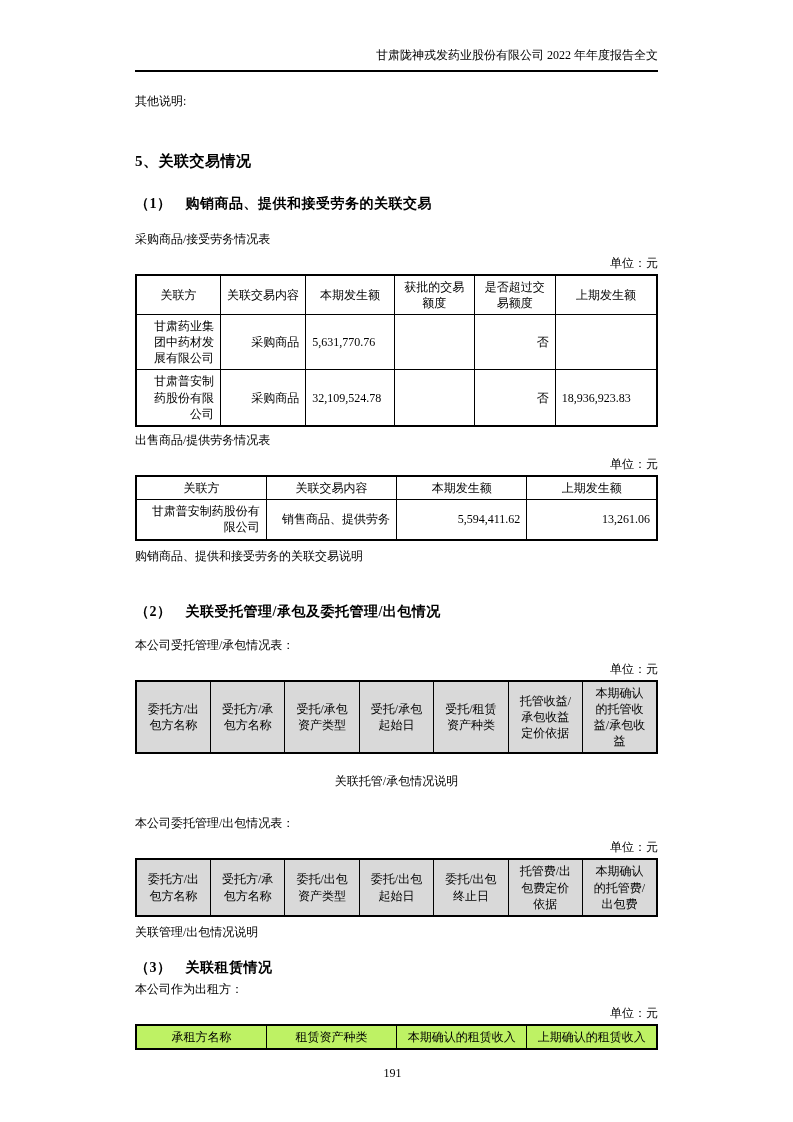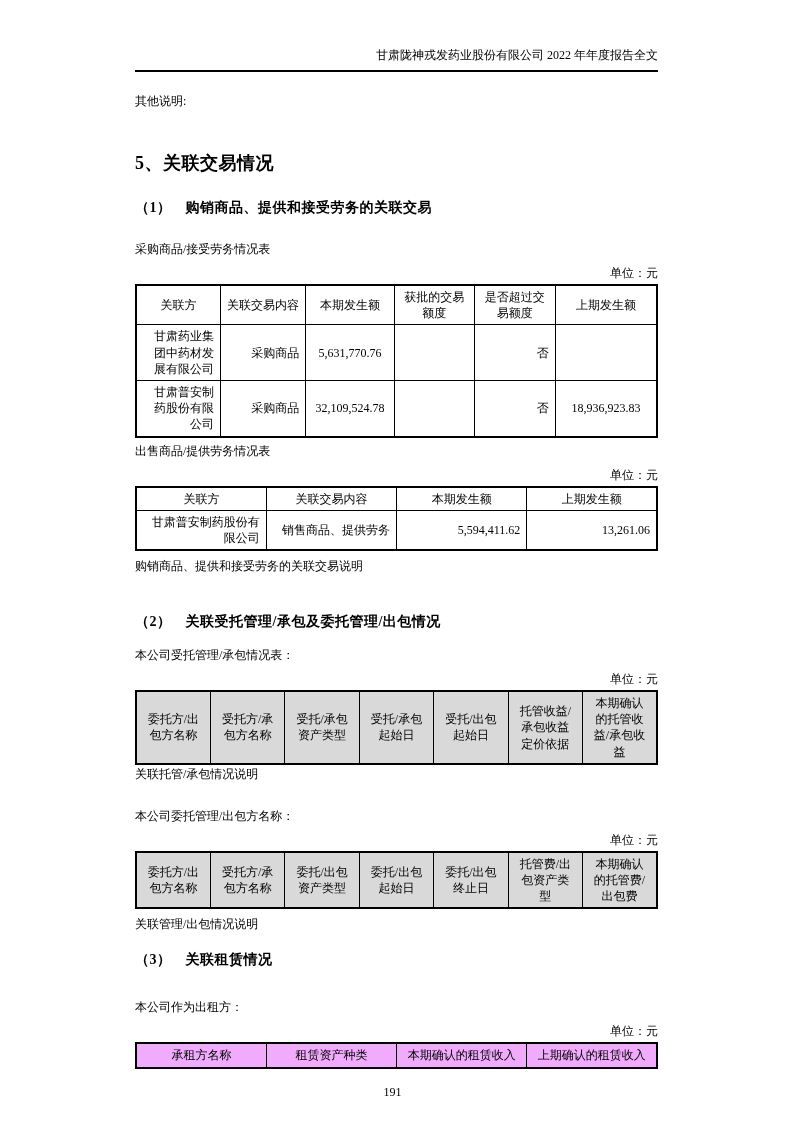--- a/index.html
+++ b/index.html
@@ -19,41 +19,41 @@
   }
   .doc-header {
     text-align: right;
     font-size: 12px;
     padding-bottom: 6px;
     border-bottom: 2px solid #000000;
   }
   .other-note { margin-top: 20px; }
   .h2 {
     margin-top: 40px;
-    font-size: 18px;
+    font-size: 15px;
     font-weight: bold;
     letter-spacing: 0.5px;
   }
   .h3 {
     font-size: 14px;
     font-weight: bold;
     letter-spacing: 0.5px;
   }
   .h3 .num { margin-right: 14px; }
   .h3-1 { margin-top: 20px; }
   .h3-2 { margin-top: 36px; }
   .h3-3 { margin-top: 16px; }
   .caption { }
-  .cap-purchase { margin-top: 22px; }
+  .cap-purchase { margin-top: 16px; }
   .cap-sale { margin-top: 4px; }
   .cap-entrusted { margin-top: 14px; }
   .cap-outsourced { margin-top: 24px; }
-  .cap-lessor { margin-top: 28px; }
+  .cap-lessor { margin-top: 2px; }
   .note { margin-top: 6px; }
-  .note-entrusted { margin-top: 0; }
+  .note-entrusted { margin-top: 18px; text-align: center; }
   .unit {
     margin-top: 6px;
     text-align: right;
   }
   table {
     width: 100%;
     margin-top: 2px;
     border-collapse: collapse;
     table-layout: fixed;
     border: 2px solid #000000;
@@ -69,27 +69,27 @@
   }
   th { text-align: center; }
   td { text-align: right; }
   
   .t1 th:nth-child(1) { width: 16.2%; }
   .t1 th:nth-child(2) { width: 16.4%; }
   .t1 th:nth-child(3) { width: 17.0%; }
   .t1 th:nth-child(4) { width: 15.3%; }
   .t1 th:nth-child(5) { width: 15.6%; }
   .t1 th:nth-child(6) { width: 19.5%; }
-  .t1 td:nth-child(3), .t1 td:nth-child(6) { text-align: center; }
+  .t1 td:nth-child(3), .t1 td:nth-child(6) { text-align: left; }
   
   .t2 th, .t5 th { width: 25%; }
   .t2 td:nth-child(3), .t2 td:nth-child(4) { text-align: right; }
   
   .t3 th, .t4 th { width: 14.28%; padding: 3px 9px; background: #d9d9d9; }
-  .t5 th { background: #f0abfc; }
+  .t5 th { background: #bef264; }
   .page-number {
     margin-top: 14px;
     text-align: center;
     padding-right: 8px;
     font-size: 12px;
   }
 </style>
 </head>
 <body>
 
@@ -167,39 +167,39 @@
 
   <div class="caption cap-entrusted">本公司受托管理/承包情况表：</div>
   <div class="unit">单位：元</div>
   <table class="t3">
       <thead>
         <tr>
           <th>委托方/出包方名称</th>
           <th>受托方/承包方名称</th>
           <th>受托/承包资产类型</th>
           <th>受托/承包起始日</th>
-          <th>受托/出包起始日</th>
+          <th>受托/租赁资产种类</th>
           <th>托管收益/承包收益定价依据</th>
           <th>本期确认的托管收益/承包收益</th>
         </tr>
       </thead>
     </table>
   <div class="note note-entrusted">关联托管/承包情况说明</div>
 
-  <div class="caption cap-outsourced">本公司委托管理/出包方名称：</div>
+  <div class="caption cap-outsourced">本公司委托管理/出包情况表：</div>
   <div class="unit">单位：元</div>
   <table class="t4">
       <thead>
         <tr>
           <th>委托方/出包方名称</th>
           <th>受托方/承包方名称</th>
           <th>委托/出包资产类型</th>
           <th>委托/出包起始日</th>
           <th>委托/出包终止日</th>
-          <th>托管费/出包资产类型</th>
+          <th>托管费/出包费定价依据</th>
           <th>本期确认的托管费/出包费</th>
         </tr>
       </thead>
     </table>
   <div class="note">关联管理/出包情况说明</div>
 
   <div class="h3 h3-3">
     <span class="num">（3）</span><span>关联租赁情况</span>
   </div>
 

